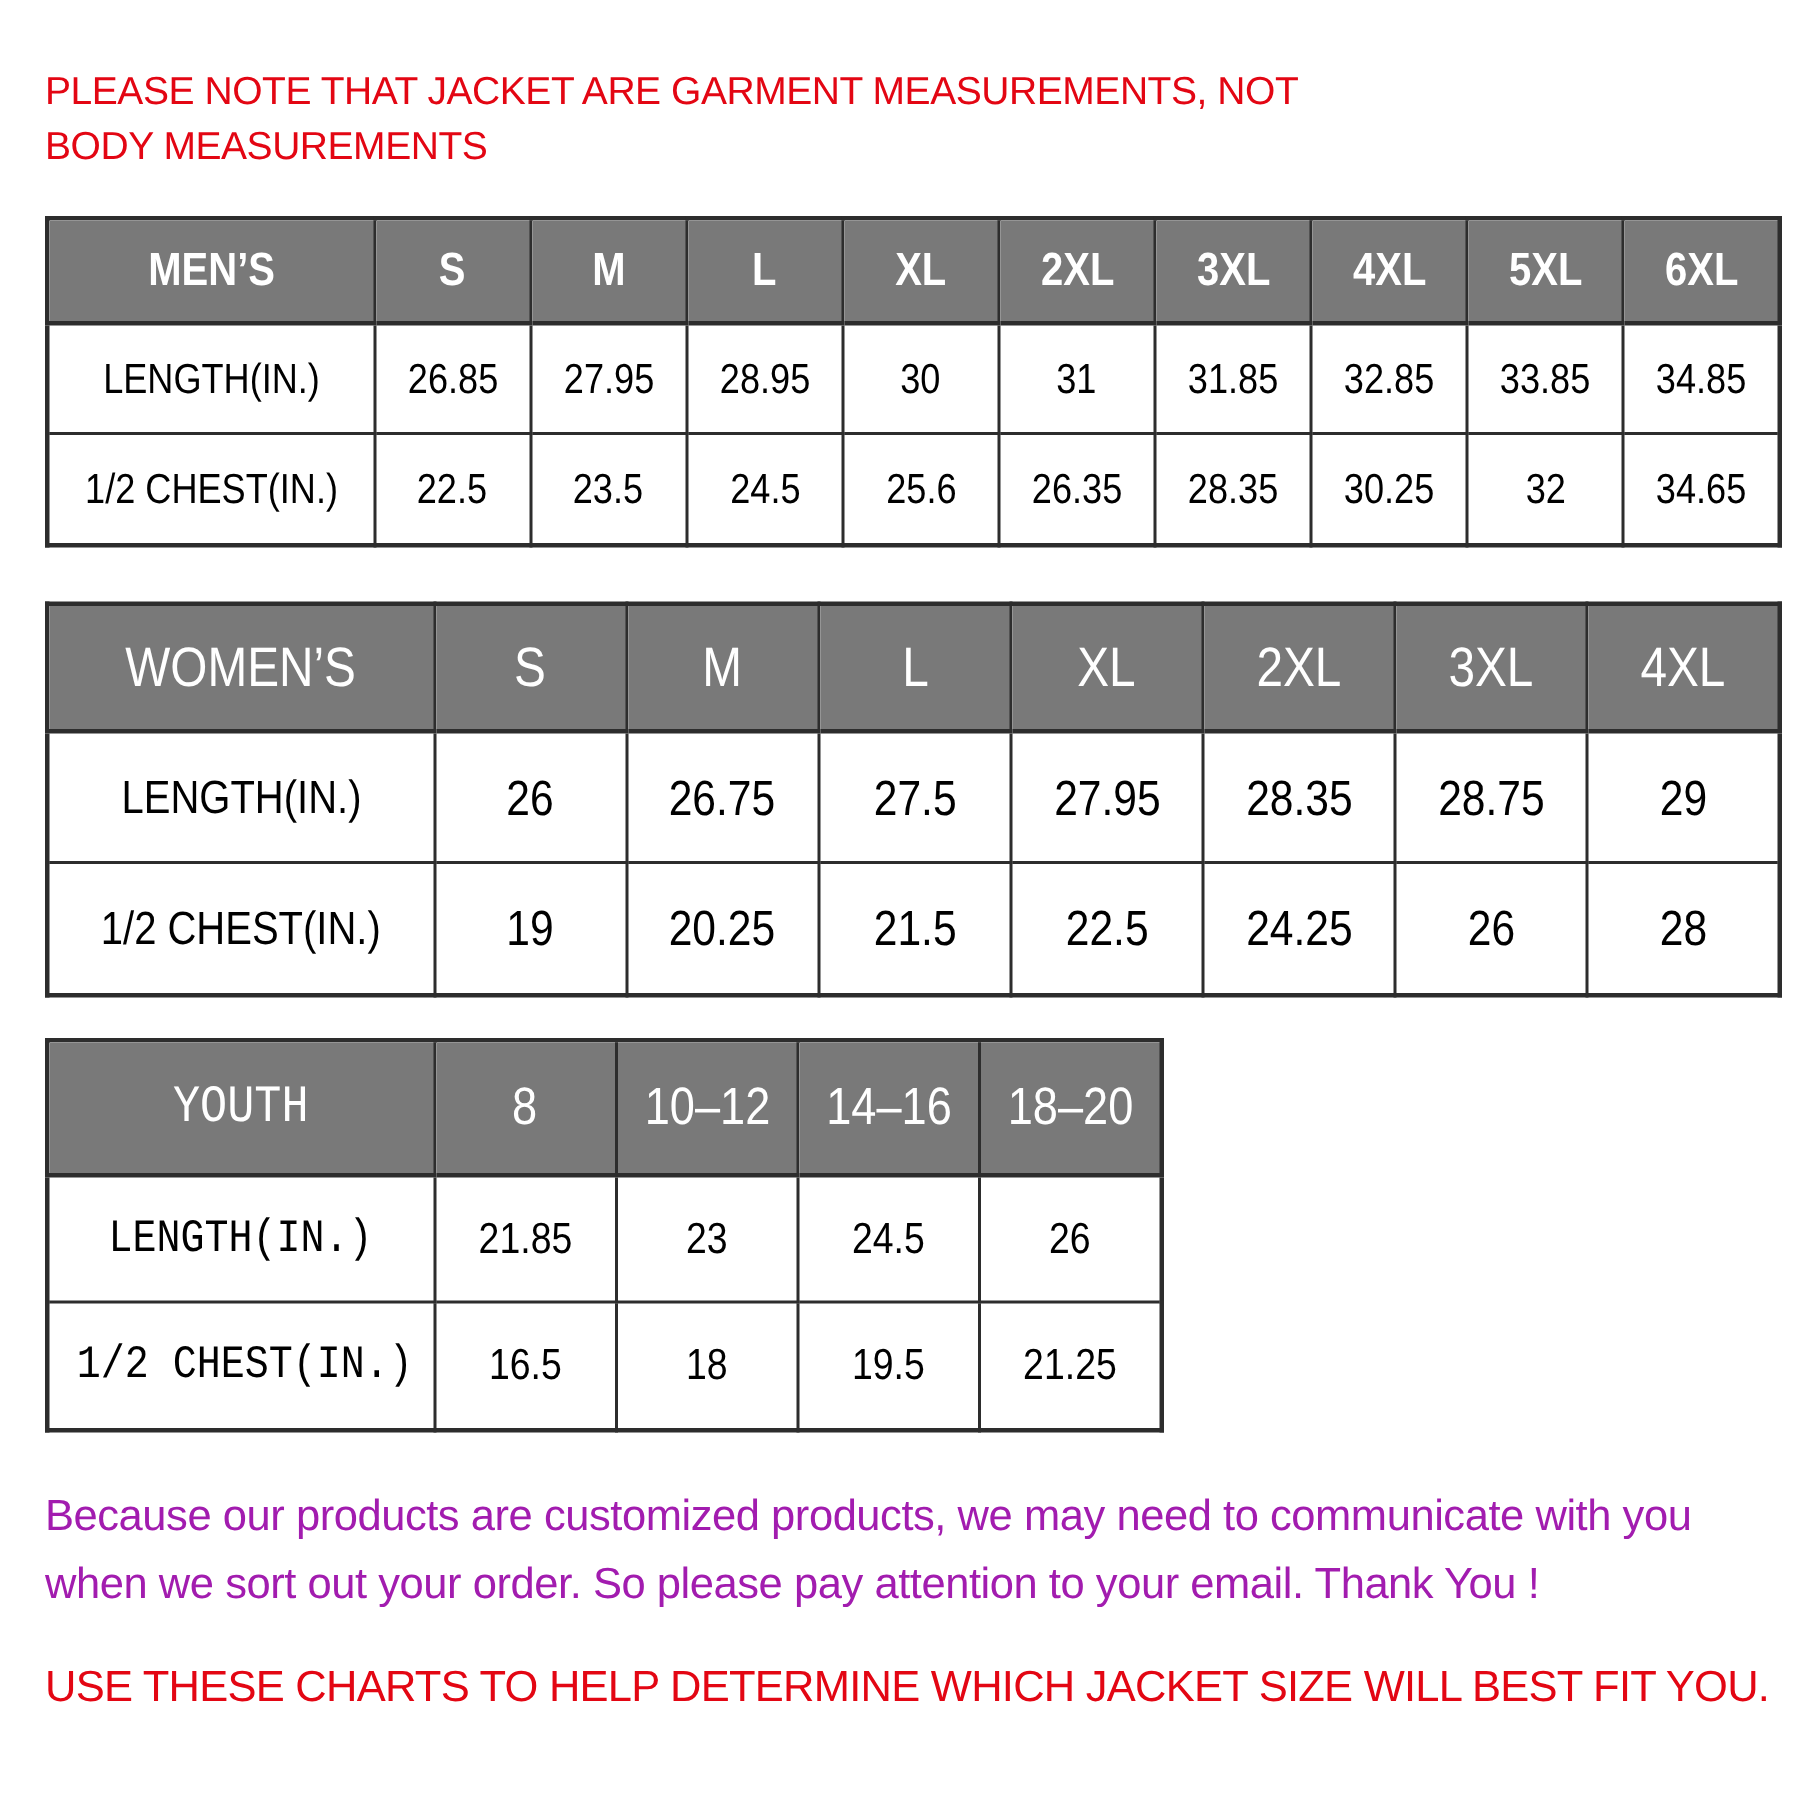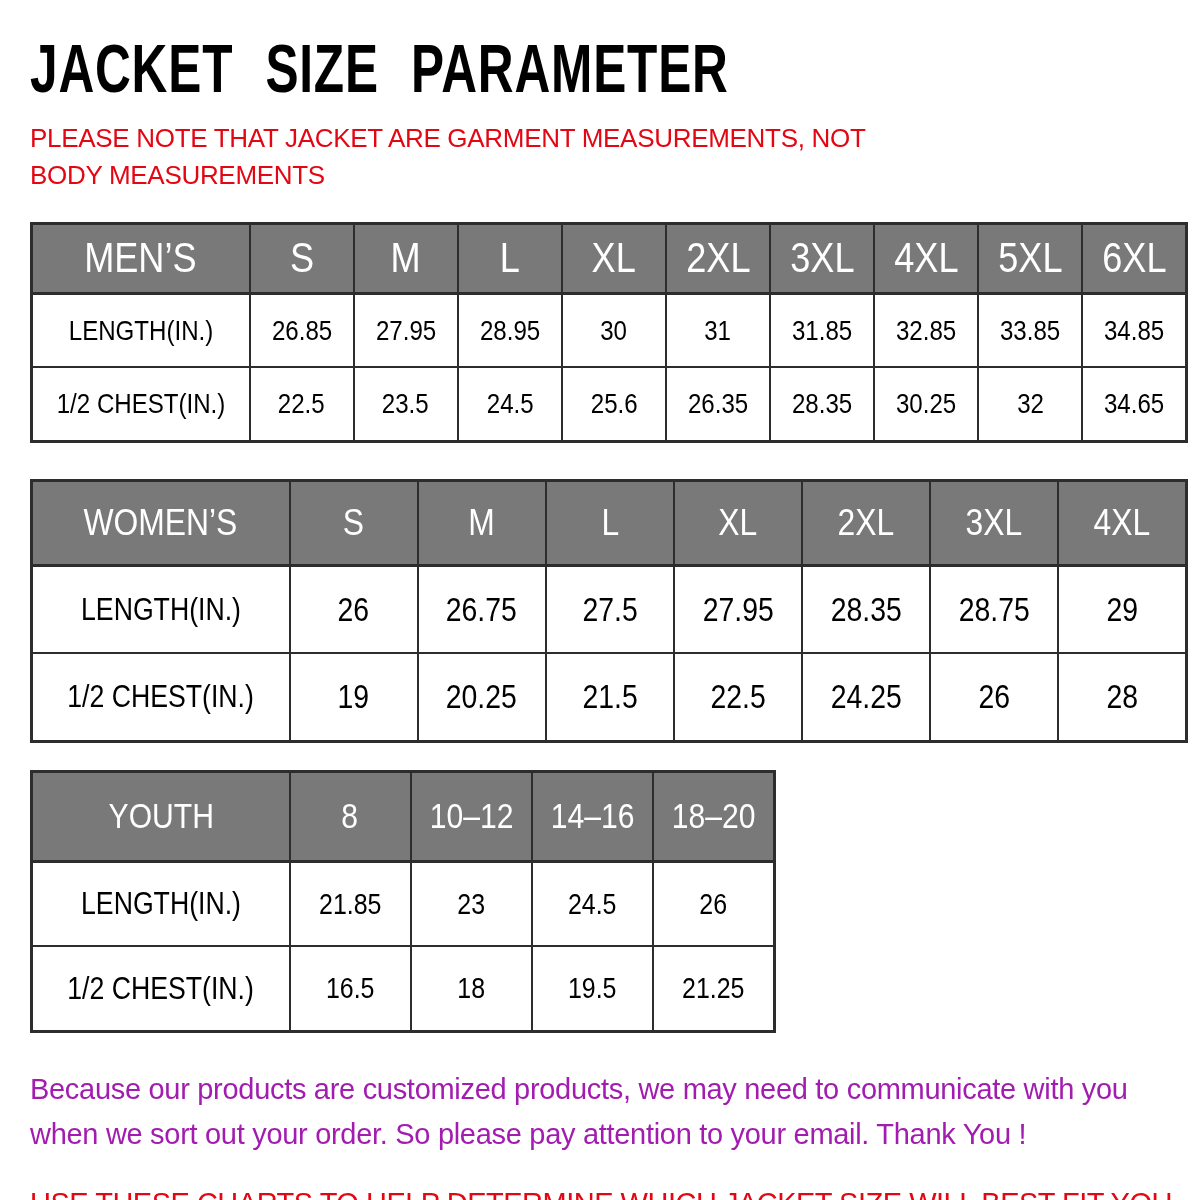--- a/index.html
+++ b/index.html
@@ -47,37 +47,37 @@
   }
   table.size-table tr.head td {
     background: #797979;
     color: #ffffff;
     border-bottom-width: 3px;
   }
   .ct { display: inline-block; transform: scaleX(0.86); white-space: nowrap; }
 
   
   table.mens { width: 1158px; margin-top: 28px; }
-  table.mens tr.head td { height: 70px; font-size: 42px; }
+  table.mens tr.head td { height: 70px; font-size: 31px; font-weight: bold; }
   table.mens tr.data td { height: 74px; font-size: 28px; }
   table.mens td.label { width: 218px; }
   table.mens tr.data td.label { font-size: 28px; }
 
   
   table.womens { width: 1158px; margin-top: 36px; }
   table.womens tr.head td { height: 85px; font-size: 37px; margin-top: 40px; }
   table.womens tr.data td { height: 88px; font-size: 33px; }
   table.womens td.label { width: 258px; }
   table.womens tr.data td.label { font-size: 31px; }
 
   
   table.youth { width: 746px; margin-top: 27px; }
   table.youth tr.head td { height: 90px; font-size: 35px; }
   table.youth tr.data td { height: 85px; font-size: 29px; }
-  table.youth td.label { width: 258px; }
+  table.youth td.label { width: 258px; font-family: Liberation Mono, monospace; }
   table.youth tr.data td.label { font-size: 31px; }
 
   
   .footer-para {
     margin-top: 34px;
     width: 1155px;
     font-size: 29px;
     line-height: 1.55;
     color: #a21caf;
     letter-spacing: -0.3px;
@@ -89,21 +89,20 @@
     color: #e30613;
     letter-spacing: -0.5px;
     white-space: nowrap;
   }
 </style>
 </head>
 <body>
 
 <div class="page">
 
-  <h1 class="title"><span class="title-inner">JACKET SIZE PARAMETER</span></h1>
 
   <div class="note">PLEASE NOTE THAT JACKET ARE GARMENT MEASUREMENTS, NOT BODY MEASUREMENTS</div>
 
   <table class="size-table mens">
     <tbody>
         <tr class="head">
       <td class="label"><span class="ct">MEN’S</span></td>
       <td><span class="ct">S</span></td>
       <td><span class="ct">M</span></td>
       <td><span class="ct">L</span></td>

